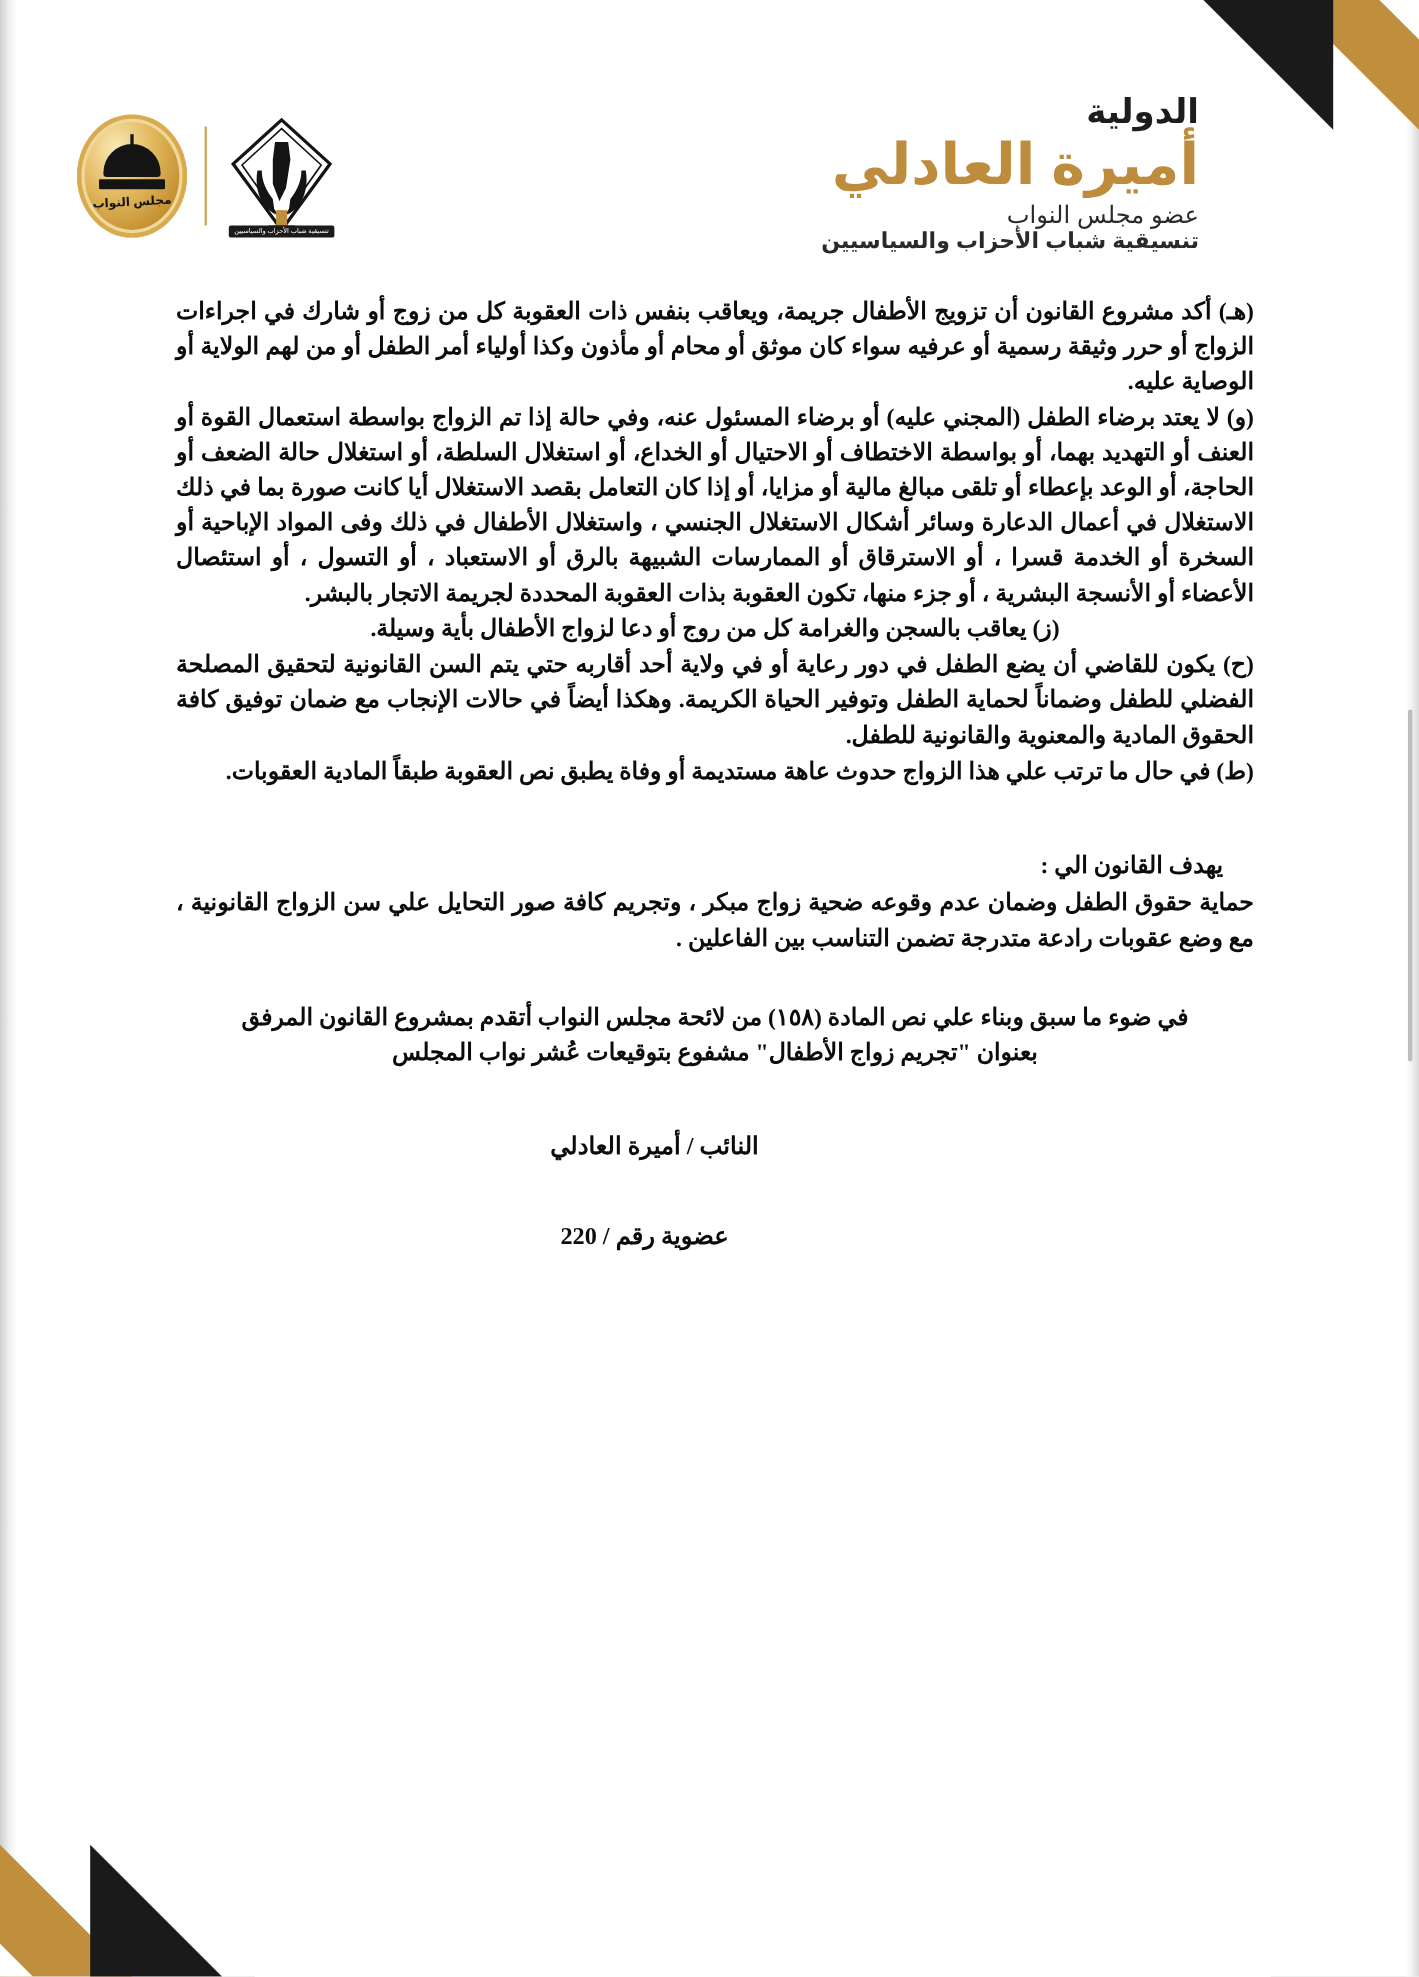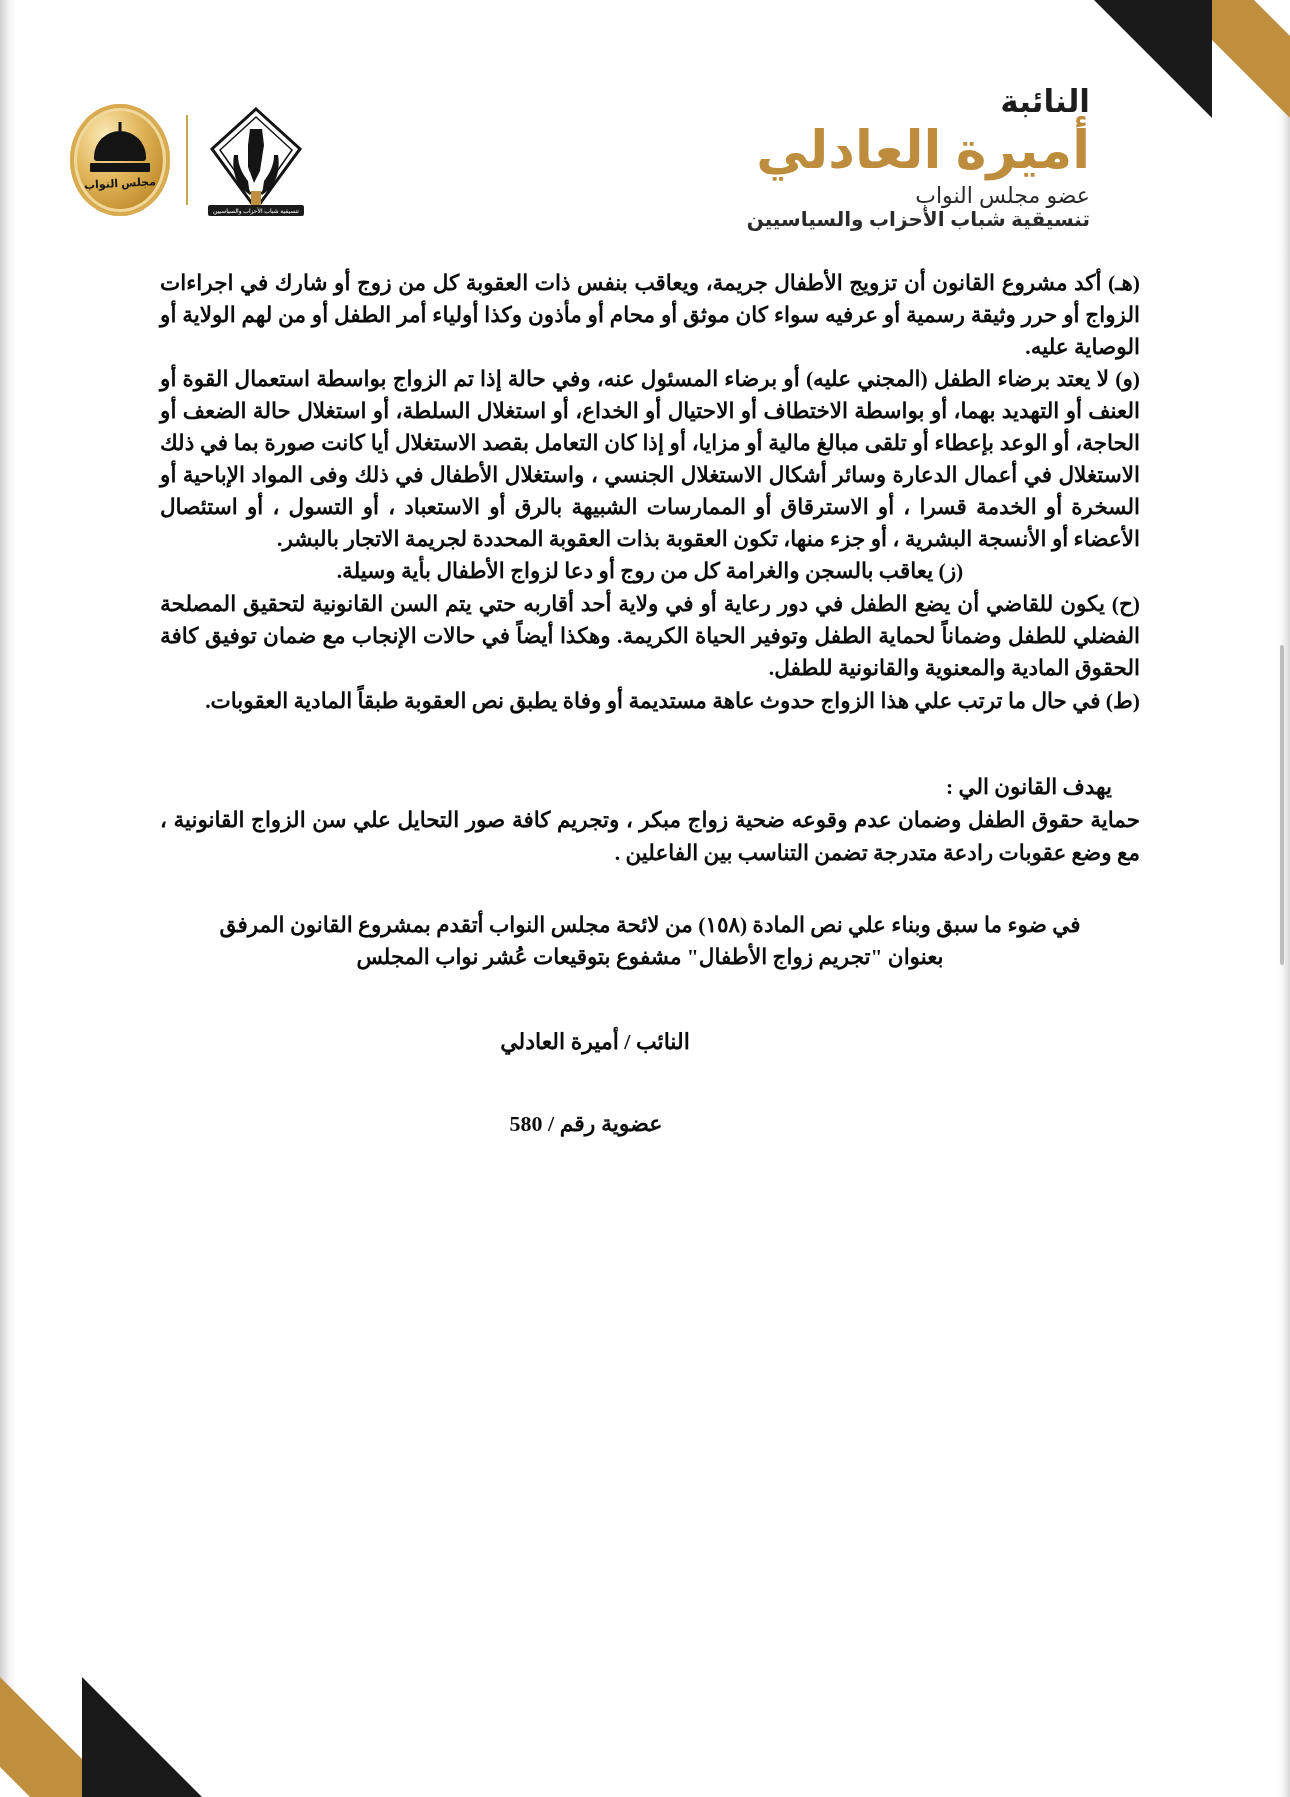--- a/index.html
+++ b/index.html
@@ -316,21 +316,21 @@
   <div class="corner-tr-black"></div>
   <div class="corner-tr-white-notch"></div>
 
   <div class="corner-bl-gold"></div>
   <div class="corner-bl-black"></div>
   <div class="corner-bl-white-notch"></div>
 
   <div class="header">
 
     <div class="header-text">
-      <div class="hdr-deputy">النائبة</div>
+      <div class="hdr-deputy">الدولية</div>
       <div class="hdr-name">أميرة العادلي</div>
       <div class="hdr-role">عضو مجلس النواب</div>
       <div class="hdr-org">تنسيقية شباب الأحزاب والسياسيين</div>
     </div>
 
     <div class="logos">
 
       <div class="coord-logo">
         <svg class="coord-svg" width="104" height="110" viewBox="0 0 104 110">
           <path d="M52 4 L96 44 L52 104 L8 44 Z" fill="none" stroke="#141414" stroke-width="3"></path>
@@ -377,17 +377,17 @@
 
     <div class="gap-md"></div>
 
     <p class="closing">في ضوء ما سبق وبناء علي نص المادة (١٥٨) من لائحة مجلس النواب أتقدم بمشروع القانون المرفق بعنوان "تجريم زواج الأطفال" مشفوع بتوقيعات عُشر نواب المجلس</p>
 
     <div class="gap-lg"></div>
 
     <div class="sign-block">
       <div class="sign-name">النائب / أميرة العادلي</div>
       <div class="gap-lg"></div>
-      <div class="sign-id">عضوية رقم / 580</div>
+      <div class="sign-id">عضوية رقم / 220</div>
     </div>
 
   </div>
 </div>
 
 </body></html>

